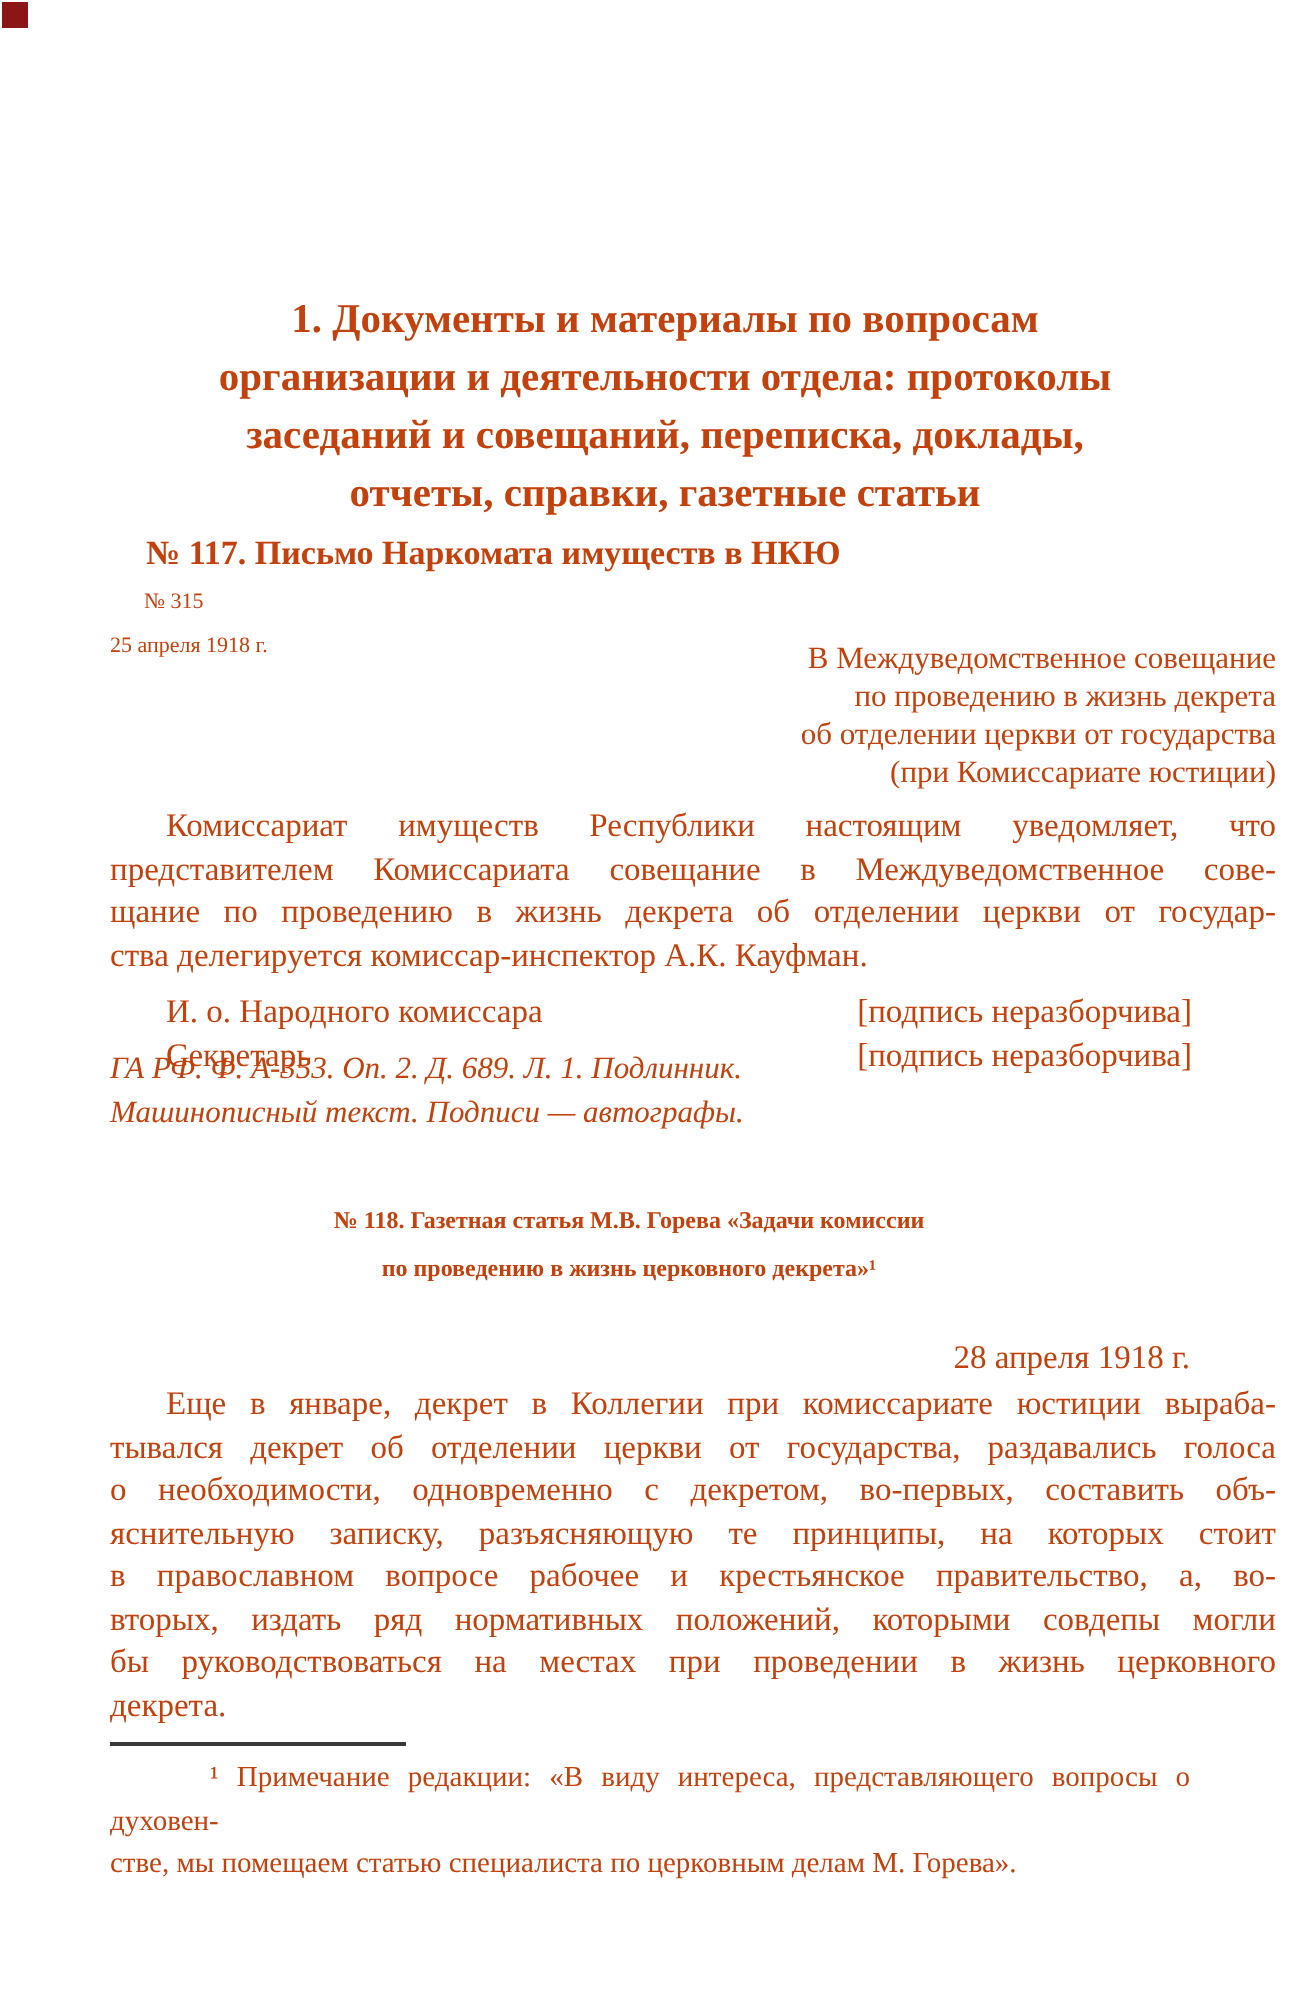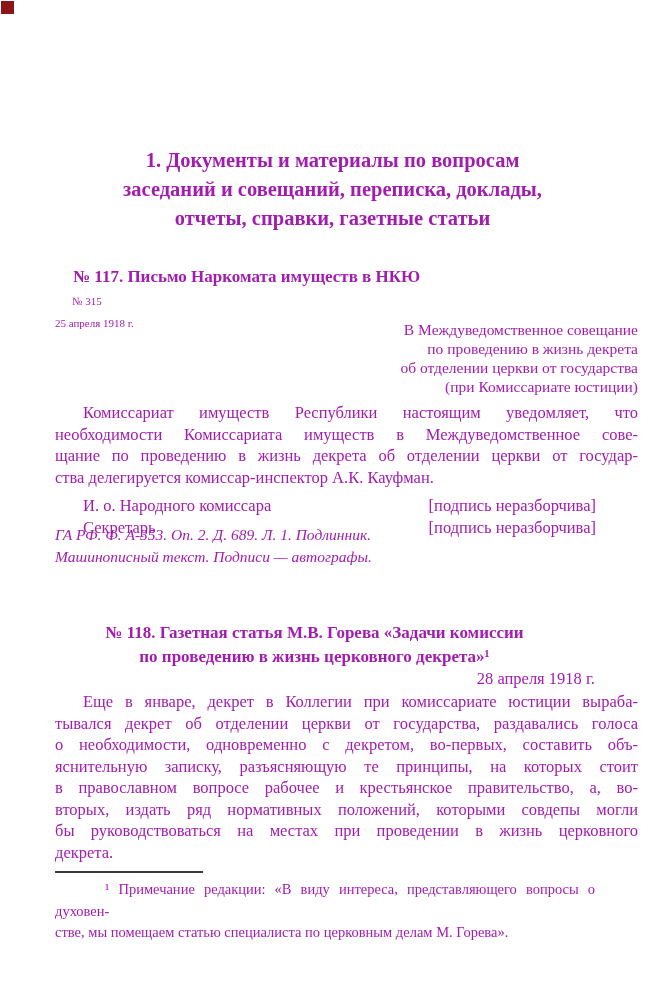--- a/index.html
+++ b/index.html
@@ -33,60 +33,61 @@
   .para2{top:691px;}
 
   .sigs{top:495px;font-size:16.5px;line-height:22px;}
   .sig-row{display:flex;justify-content:space-between;}
   .sig-role{padding-left:28px;}
   .sig-note{margin-right:42px;}
 
   .arch{top:524px;font-style:italic;font-size:15.5px;line-height:21.5px;}
   .arch .line{text-align:left;text-align-last:left;}
 
-  .doc118-title{top:621px;font-size:17px;line-height:23.5px;padding-right:64px;box-sizing:border-box;}
+  .doc118-title{top:599px;font-size:12px;line-height:23.5px;padding-right:64px;box-sizing:border-box;}
   .doc118-title .line{text-align:center;text-align-last:center;}
   .doc118-title .line:last-child{text-align-last:center;}
 
   .date118{top:668px;font-size:16.5px;line-height:22px;text-align:right;padding-right:43px;box-sizing:border-box;}
 
   .fn-rule{top:871px;width:148px;height:1.5px;background:#3a3a3a;}
   .fn{top:879px;width:540px;font-size:14.5px;line-height:21.5px;}
   .fn .line:first-child{text-indent:50px;}
 </style>
 </head>
 <body>
 
-<div class="page" style="color: #a21caf;">
+<div class="page" style="color: #c2410c;">
 
   <div class="marker" style="background: rgb(139, 22, 22);"></div>
 
   <div class="block section-heading">
       <div class="line">1. Документы и материалы по вопросам</div>
+      <div class="line">организации и деятельности отдела: протоколы</div>
       <div class="line">заседаний и совещаний, переписка, доклады,</div>
       <div class="line">отчеты, справки, газетные статьи</div>
     </div>
 
   <div class="block doc-title doc117-title">№ 117. Письмо Наркомата имуществ в НКЮ</div>
 
   <div class="block numdate">
     <span class="num">№ 315</span>
     <span class="date">25 апреля 1918 г.</span>
   </div>
 
   <div class="block addr">
       <div class="line">В Междуведомственное совещание</div>
       <div class="line">по проведению в жизнь декрета</div>
       <div class="line">об отделении церкви от государства</div>
       <div class="line">(при Комиссариате юстиции)</div>
     </div>
 
   <div class="block para para1">
       <div class="line">Комиссариат имуществ Республики настоящим уведомляет, что</div>
-      <div class="line">необходимости Комиссариата имуществ в Междуведомственное сове-</div>
+      <div class="line">представителем Комиссариата совещание в Междуведомственное сове-</div>
       <div class="line">щание по проведению в жизнь декрета об отделении церкви от государ-</div>
       <div class="line">ства делегируется комиссар-инспектор А.К. Кауфман.</div>
     </div>
 
   <div class="block sigs">
     <div class="sig-row">
       <span class="sig-role">И. о. Народного комиссара</span>
       <span class="sig-note">[подпись неразборчива]</span>
     </div>
     <div class="sig-row">

